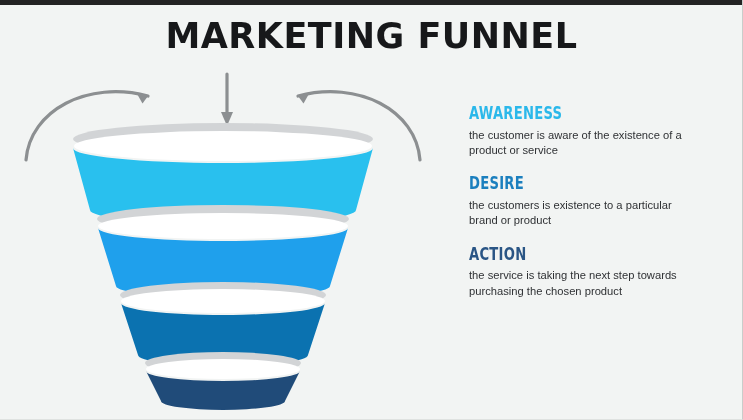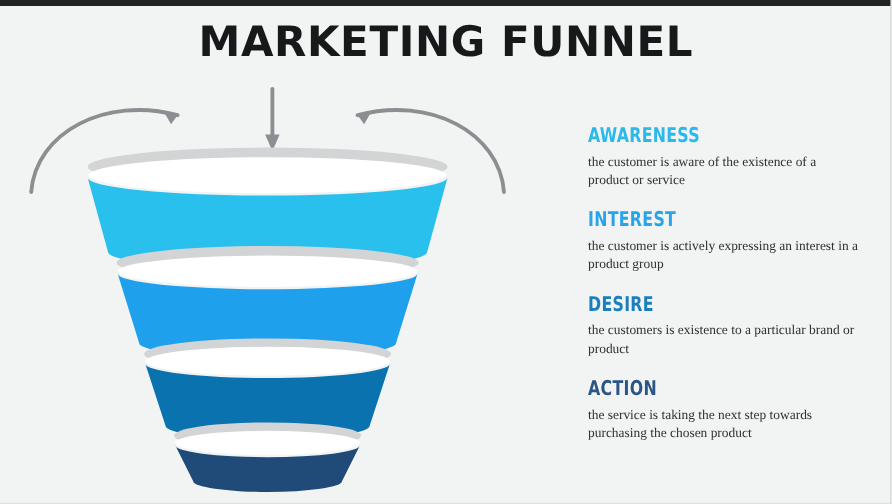--- a/index.html
+++ b/index.html
@@ -55,42 +55,42 @@
     position: absolute;
     left: 8px;
     top: 62px;
     width: 430px;
     height: 350px;
   }
 
   
   #stage-list {
     position: absolute;
-    left: 490px;
+    left: 469px;
     top: 104px;
     width: 240px;
   }
 
   .stage-item { margin-bottom: 16px; }
   .stage-item:last-child { margin-bottom: 16px; }
 
   .stage-title {
     font-family: "DejaVu Sans Condensed", "Liberation Sans Narrow", "Liberation Sans", sans-serif;
     font-size: 17px;
     font-weight: bold;
     letter-spacing: 0.3px;
     line-height: 1.15;
     margin-bottom: 4px;
     transform: scaleX(0.86);
     transform-origin: left center;
     white-space: nowrap;
   }
 
   .stage-desc {
-    font-family: Liberation Serif, serif;
+    font-family: Liberation Sans, sans-serif;
     font-size: 11.2px;
     line-height: 1.38;
     color: #2f3134;
     max-width: 225px;
   }
 </style>
 </head>
 <body style="background: rgb(242, 244, 243);">
 
 <div id="canvas" style="background: rgb(242, 244, 243);">
@@ -159,24 +159,20 @@
     </g>
   </svg>
 
   <div id="stage-list">
 
     <div class="stage-item">
       <div class="stage-title" style="color: rgb(43, 184, 234);">AWARENESS</div>
       <div class="stage-desc">the customer is aware of the existence of a product or service</div>
     </div>
 
-    <div class="stage-item">
-      <div class="stage-title" style="color: rgb(42, 164, 232);">INTEREST</div>
-      <div class="stage-desc">the customer is actively expressing an interest in a product group</div>
-    </div>
 
     <div class="stage-item">
       <div class="stage-title" style="color: rgb(27, 127, 190);">DESIRE</div>
       <div class="stage-desc">the customers is existence to a particular brand or product</div>
     </div>
 
     <div class="stage-item">
       <div class="stage-title" style="color: rgb(42, 85, 133);">ACTION</div>
       <div class="stage-desc">the service is taking the next step towards purchasing the chosen product</div>
     </div>

